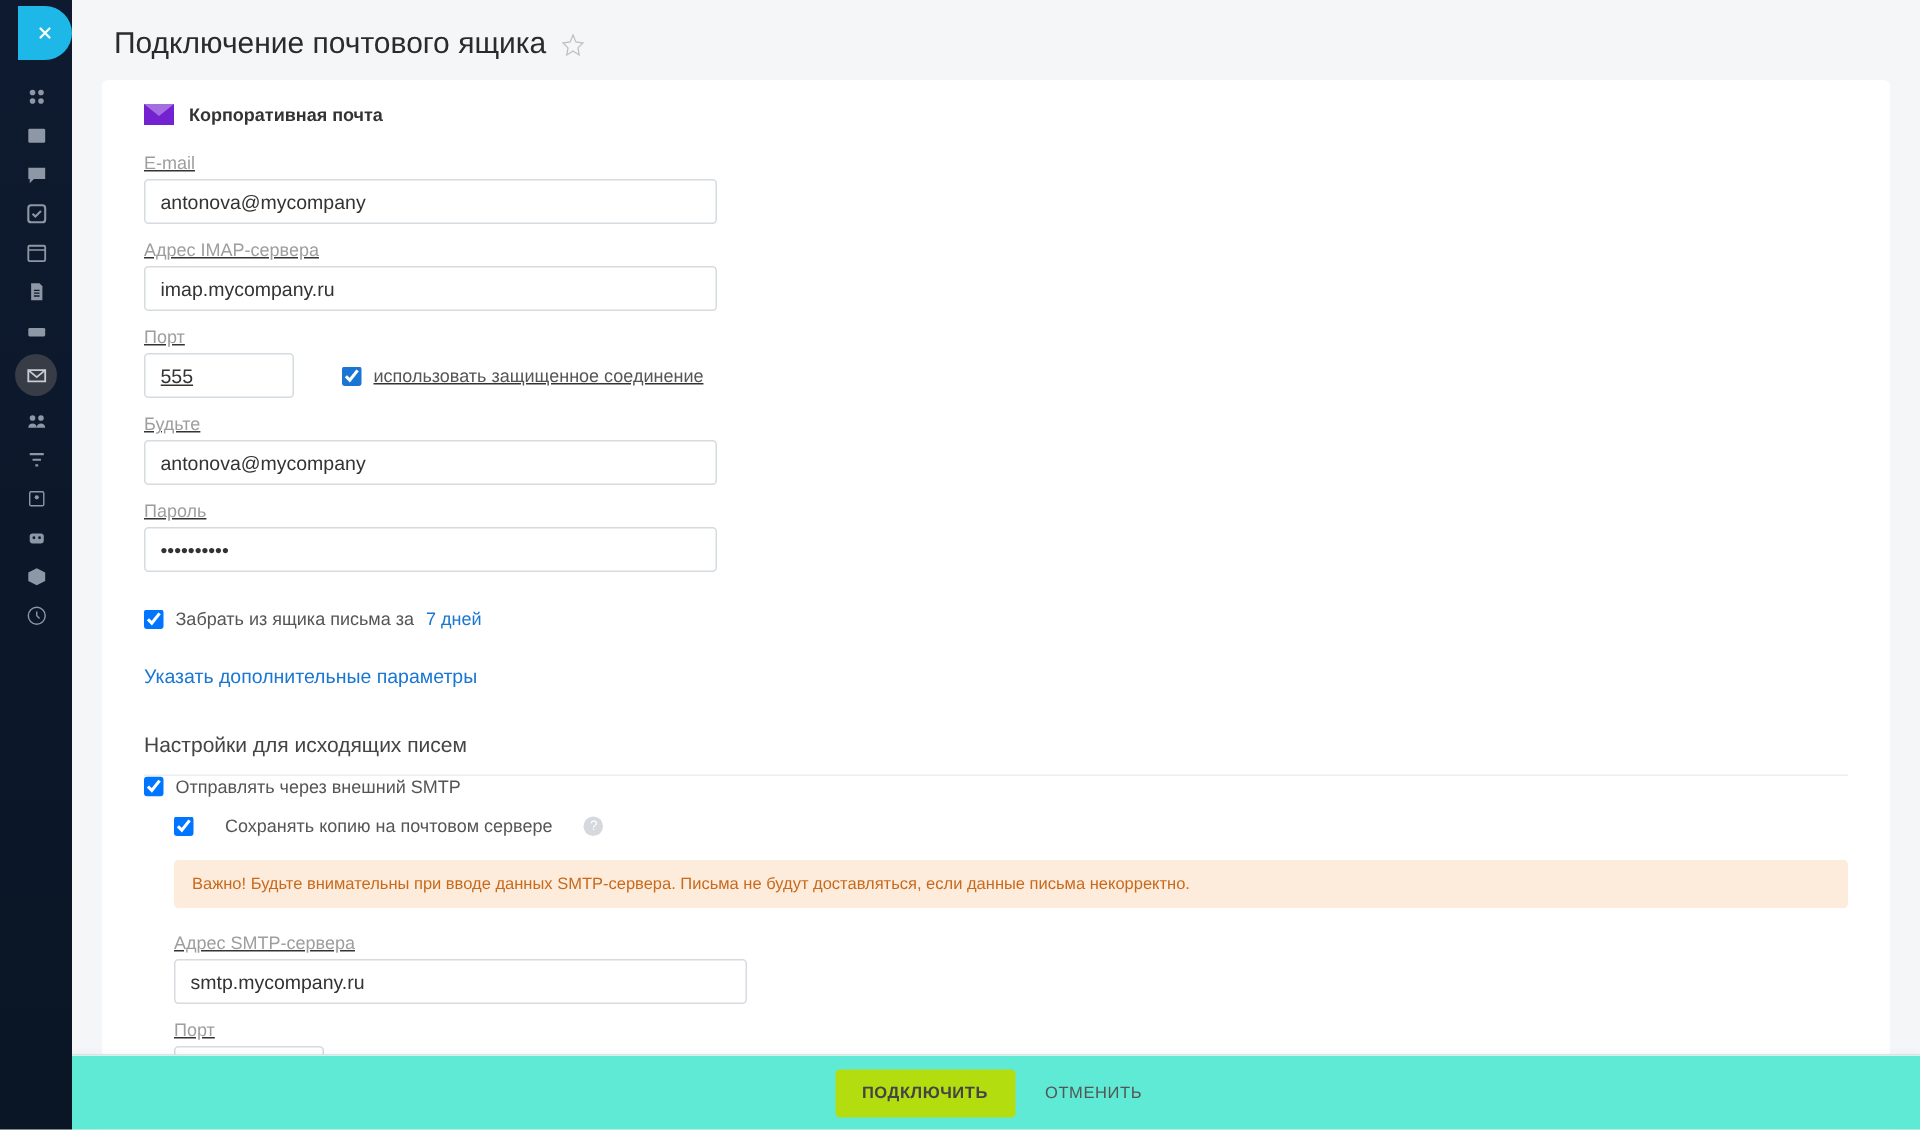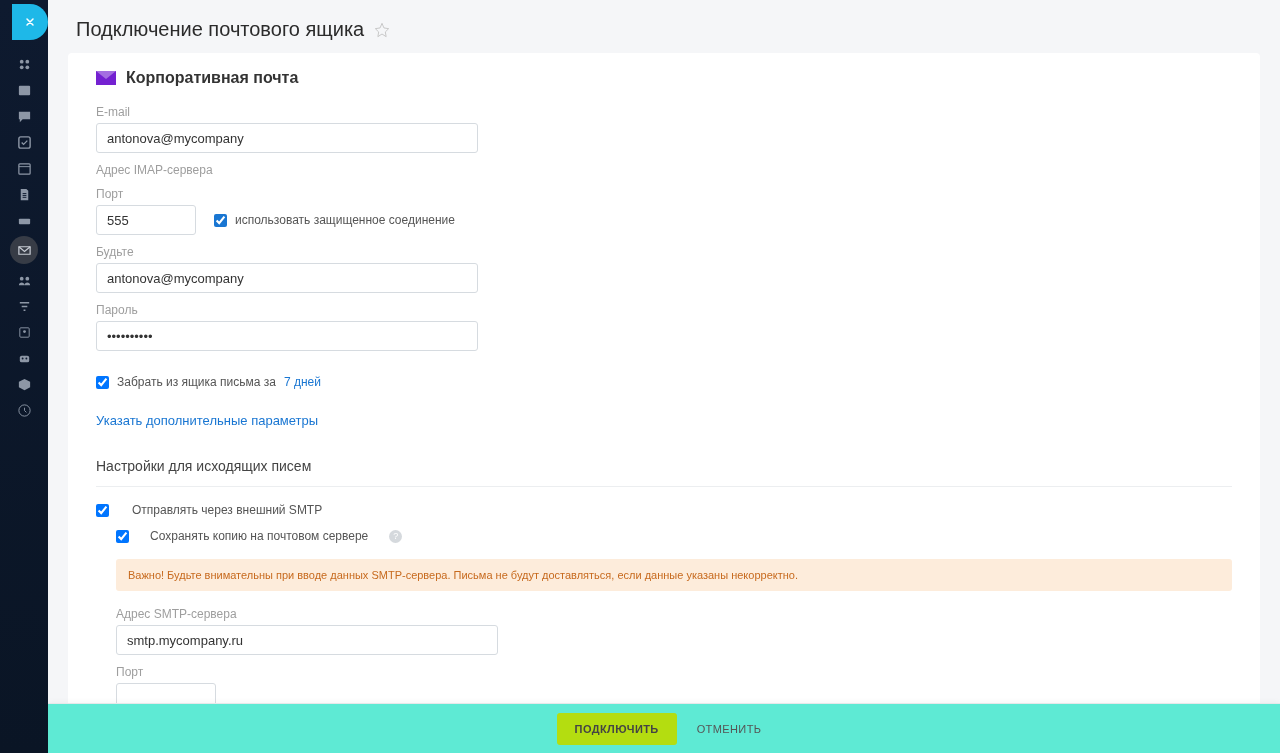--- a/index.html
+++ b/index.html
@@ -19,37 +19,37 @@
 .header { padding: 18px 28px 12px; display: flex; align-items: flex-end; gap: 10px; }
 .page-title { font-size: 20px; font-weight: 300; color: #2b2b2b; }
 .star-icon svg { stroke: #c0c0c0; fill: none; width: 16px; height: 16px; }
 
 .content-wrap { flex: 1; overflow-y: auto; padding: 0 20px 80px; }
 .card { background: #fff; border-radius: 4px; padding: 16px 28px 30px; }
 
 .section-head { display: flex; align-items: center; gap: 10px; margin-bottom: 18px; }
 .mail-icon { width: 20px; height: 14px; }
 .mail-icon svg { fill: #7421d1; }
-.section-title { font-size: 16px; font-weight: 600; color: #333; }
-
-.field { margin-bottom: 10px; }
+.section-title { font-size: 12px; font-weight: 600; color: #333; }
+
+.field { margin-bottom: 10px; text-decoration: underline; }
 .label { font-size: 12px; color: #9e9e9e; display: block; margin-bottom: 4px; }
 .input { width: 382px; height: 30px; border: 1px solid #d6dbe0; border-radius: 3px; padding: 0 10px; font-size: 13px; color: #333; outline: none; }
 .input-sm { width: 100px; }
 
-.port-row { display: flex; align-items: center; gap: 18px; }
+.port-row { display: flex; align-items: center; gap: 32px; }
 .check-row { display: flex; align-items: center; gap: 8px; font-size: 12px; color: #555; }
 .check-row input[type=checkbox] { accent-color: #1976d2; width: 13px; height: 13px; }
 
 .fetch-row { display: flex; align-items: center; gap: 8px; font-size: 12px; color: #555; margin-top: 24px; }
 .link { color: #1976d2; cursor: pointer; }
 .params-link { display: inline-block; margin-top: 24px; font-size: 13px; color: #1976d2; cursor: pointer; }
 
 .sub-head { font-size: 14px; color: #444; margin-top: 30px; padding-bottom: 12px; border-bottom: 1px solid #eceef0; }
-.smtp-row { display: flex; align-items: center; gap: 23px; font-size: 12px; color: #555; margin-top: 16px; }
+.smtp-row { display: flex; gap: 8px; font-size: 12px; color: #555; margin-top: 0; }
 .indent { margin-left: 20px; }
 .copy-row { display: flex; align-items: center; gap: 21px; font-size: 12px; color: #555; margin-top: 12px; }
 .info-icon { width: 13px; height: 13px; border-radius: 50%; background: #d5d9dd; color: #fff; font-size: 9px; display: inline-flex; align-items: center; justify-content: center; }
 
 .warning-box { margin-top: 16px; background: #fdecdb; border-radius: 3px; padding: 10px 12px; font-size: 11px; color: #c76a1e; }
 
 .footer-bar { position: fixed; bottom: 0; left: 48px; right: 0; height: 50px; background: #5eead4; border-top: 1px solid #e6e8ea; display: flex; align-items: center; justify-content: center; gap: 10px; z-index: 50; box-shadow: 0 -1px 6px rgba(0,0,0,0.04); }
 .btn-primary { background: #b4dd10; color: #444; font-size: 11px; font-weight: 700; letter-spacing: 0.4px; padding: 10px 18px; border: none; border-radius: 3px; cursor: pointer; }
 .btn-link { background: none; border: none; font-size: 11px; font-weight: 400; letter-spacing: 0.4px; color: #555; cursor: pointer; padding: 10px; }
 </style>
@@ -191,20 +191,21 @@
         <span class="section-title">Корпоративная почта</span>
       </div>
 
       <div class="field">
         <label class="label">E-mail</label>
         <input class="input" value="antonova@mycompany" style="">
       </div>
 
       <div class="field">
         <label class="label">Адрес IMAP-сервера</label>
+        <input class="input" value="imap.mycompany.ru" style="">
       </div>
 
       <div class="field">
         <label class="label">Порт</label>
         <div class="port-row">
           <input class="input input-sm" value="555" style="">
           <label class="check-row">
             <input type="checkbox" checked="" style="">
             <span>использовать защищенное соединение</span>
           </label>
@@ -236,21 +237,21 @@
         <span>Отправлять через внешний SMTP</span>
       </label>
 
       <div class="indent">
         <label class="copy-row">
           <input type="checkbox" checked="" style="">
           <span>Сохранять копию на почтовом сервере</span>
           <span class="info-icon">?</span>
         </label>
 
-        <div class="warning-box">Важно! Будьте внимательны при вводе данных SMTP-сервера. Письма не будут доставляться, если данные указаны некорректно.</div>
+        <div class="warning-box">Важно! Будьте внимательны при вводе данных SMTP-сервера. Письма не будут доставляться, если данные письма некорректно.</div>
 
         <div class="field" style="margin-top:16px;">
           <label class="label">Адрес SMTP-сервера</label>
           <input class="input" value="smtp.mycompany.ru" style="">
         </div>
 
         <div class="field">
           <label class="label">Порт</label>
           <input class="input input-sm" style="">
         </div>

